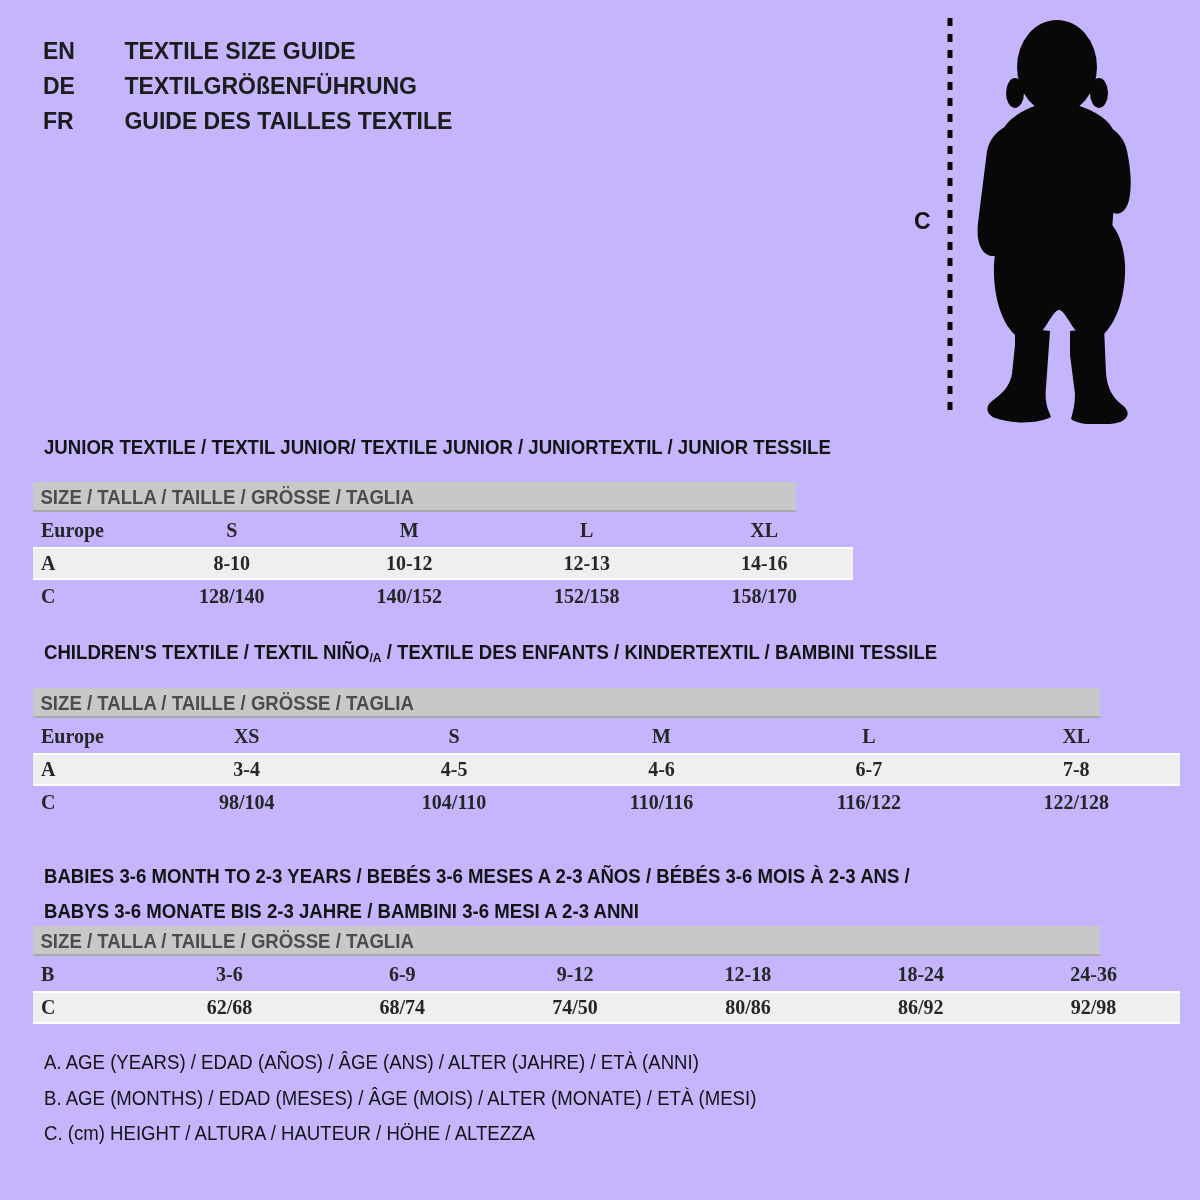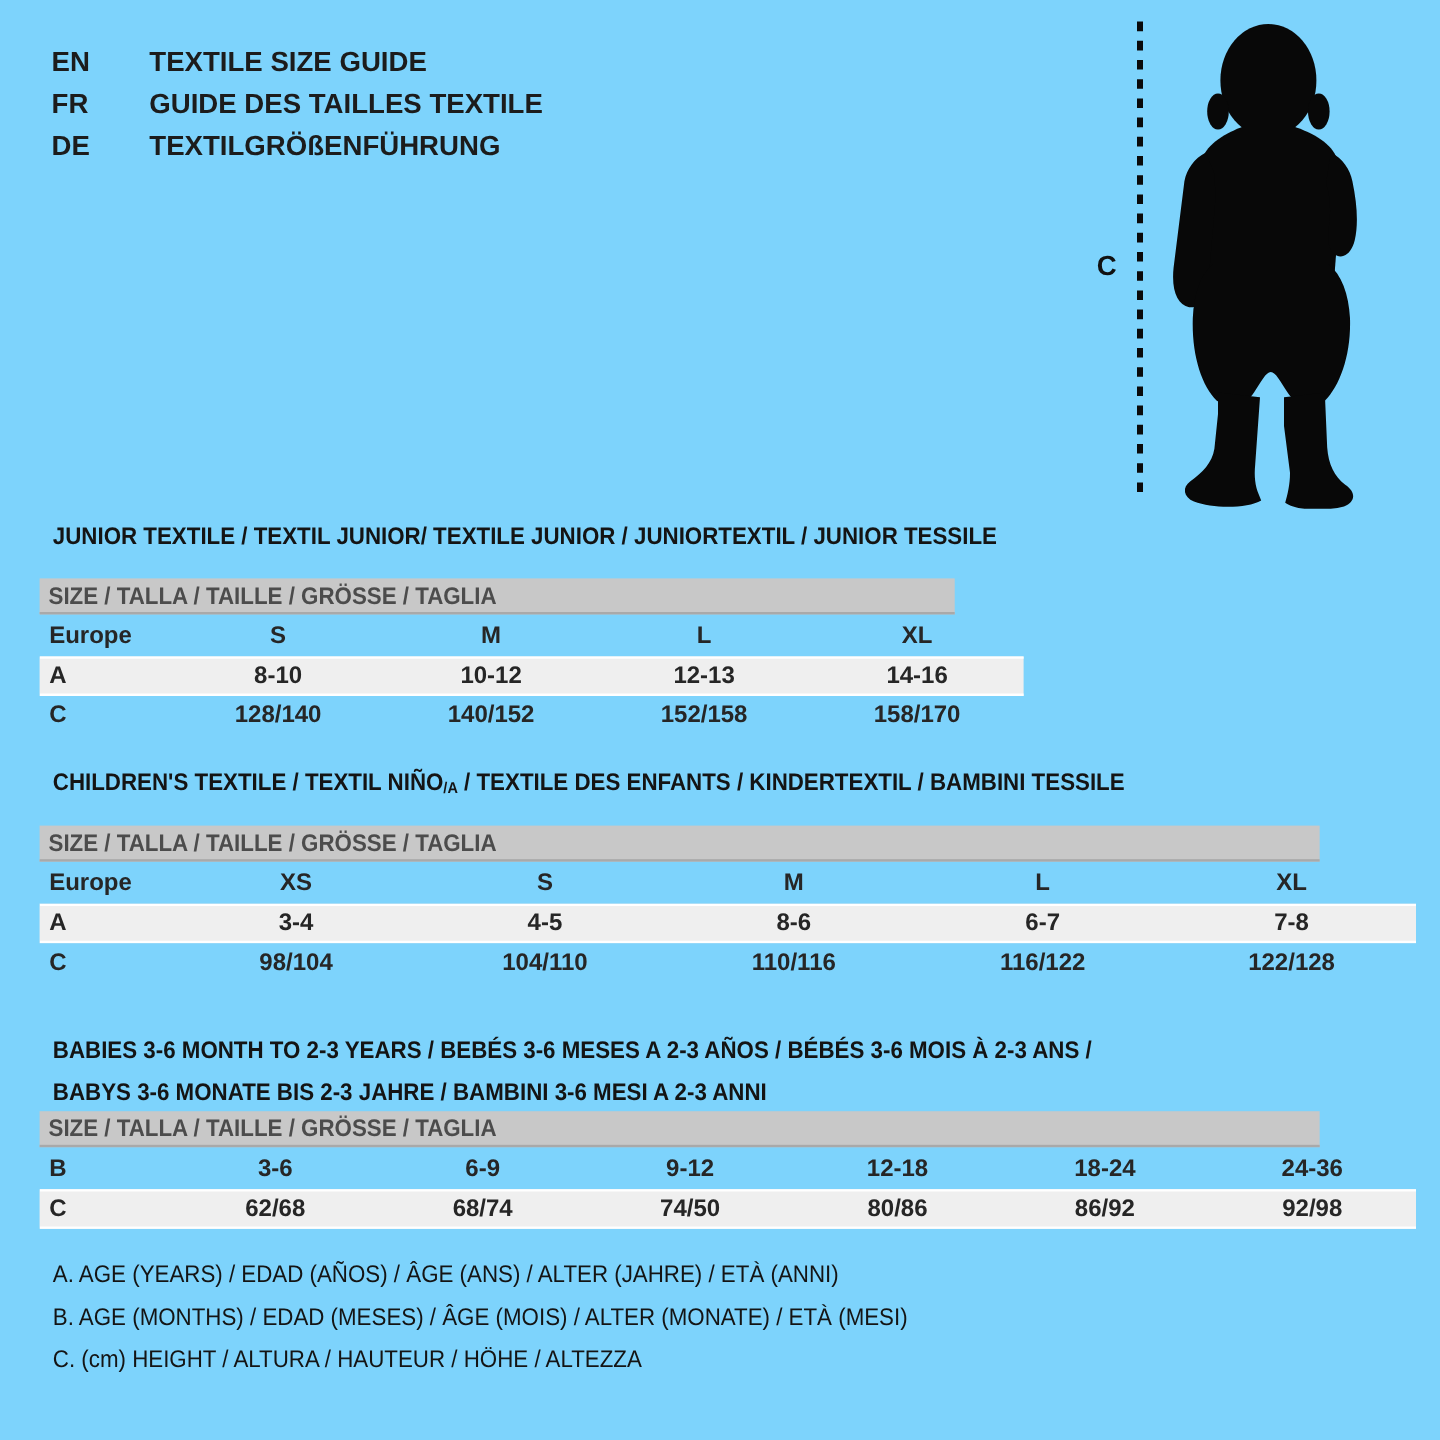--- a/index.html
+++ b/index.html
@@ -1,20 +1,20 @@
 <!DOCTYPE html>
 <html><head>
 <meta charset="utf-8">
 <style>
   html, body { margin: 0; padding: 0; background: #ffffff; }
   .page {
     position: relative;
     width: 1200px;
     height: 1200px;
-    background: #7dd3fc;
+    background: #c4b5fd;
     font-family: "Liberation Sans", sans-serif;
     color: #1c1c1c;
     overflow: hidden;
   }
   .abs { position: absolute; }
   .cond { transform: scaleX(0.93); transform-origin: 0 50%; white-space: nowrap; }
 
   
   .lang-list { top: 34px; left: 43px; font-size: 23px; line-height: 35px; font-weight: 700; }
   .lang-row { white-space: nowrap; }
@@ -39,21 +39,21 @@
   .thead {
     height: 30px; line-height: 30px;
     background: #c8c8c8;
     border-bottom: 2px solid #a9a9a9;
     color: #4c4c4c;
     font-size: 20px; font-weight: 700;
     padding-left: 8px;
     box-sizing: border-box;
     white-space: nowrap;
   }
-  .tbody { margin-top: 2px; }
+  .tbody { margin-top: 2px; font-family: Liberation Serif, serif; }
   .trow {
     display: grid;
     height: 33px;
     align-items: center;
     font-size: 20px; font-weight: 700;
     color: #262626;
   }
   .cols4 { grid-template-columns: 110px repeat(4, 1fr); }
   .cols5 { grid-template-columns: 110px repeat(5, 1fr); }
   .cols6 { grid-template-columns: 110px repeat(6, 1fr); }
@@ -71,26 +71,26 @@
 <body>
 
 <div class="page">
 
   <div class="abs lang-list">
     <div class="lang-row">
       <span class="lang-code">EN</span>
       <span class="lang-title">TEXTILE SIZE GUIDE</span>
     </div>
     <div class="lang-row">
+      <span class="lang-code">DE</span>
+      <span class="lang-title">TEXTILGRÖßENFÜHRUNG</span>
+    </div>
+    <div class="lang-row">
       <span class="lang-code">FR</span>
       <span class="lang-title">GUIDE DES TAILLES TEXTILE</span>
-    </div>
-    <div class="lang-row">
-      <span class="lang-code">DE</span>
-      <span class="lang-title">TEXTILGRÖßENFÜHRUNG</span>
     </div>
   </div>
 
   <div class="abs figure">
     <span class="c-label">C</span>
     <svg width="292" height="414" viewBox="0 0 292 414" aria-hidden="true">
       <line x1="50" y1="8" x2="50" y2="404" stroke="#0a0a0a" stroke-width="5" stroke-dasharray="8 8"></line>
       <g transform="translate(65,5)" fill="#080808">
         <ellipse cx="92" cy="52" rx="40" ry="47"></ellipse>
         <ellipse cx="50" cy="78" rx="9" ry="15"></ellipse>
@@ -146,21 +146,21 @@
         <div class="cc">XS</div>
         <div class="cc">S</div>
         <div class="cc">M</div>
         <div class="cc">L</div>
         <div class="cc">XL</div>
       </div>
       <div class="trow cols5 striped">
         <div class="cl">A</div>
         <div class="cc">3-4</div>
         <div class="cc">4-5</div>
-        <div class="cc">8-6</div>
+        <div class="cc">4-6</div>
         <div class="cc">6-7</div>
         <div class="cc">7-8</div>
       </div>
       <div class="trow cols5">
         <div class="cl">C</div>
         <div class="cc">98/104</div>
         <div class="cc">104/110</div>
         <div class="cc">110/116</div>
         <div class="cc">116/122</div>
         <div class="cc">122/128</div>

